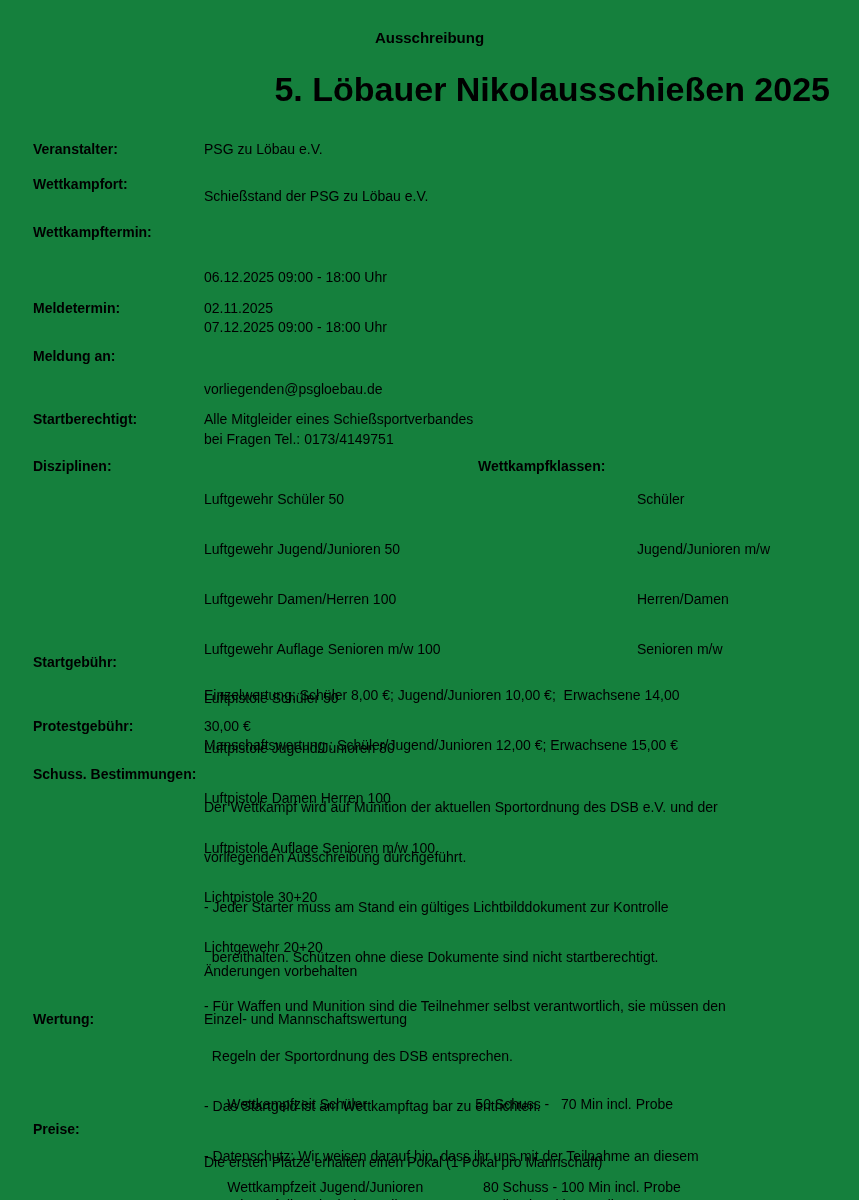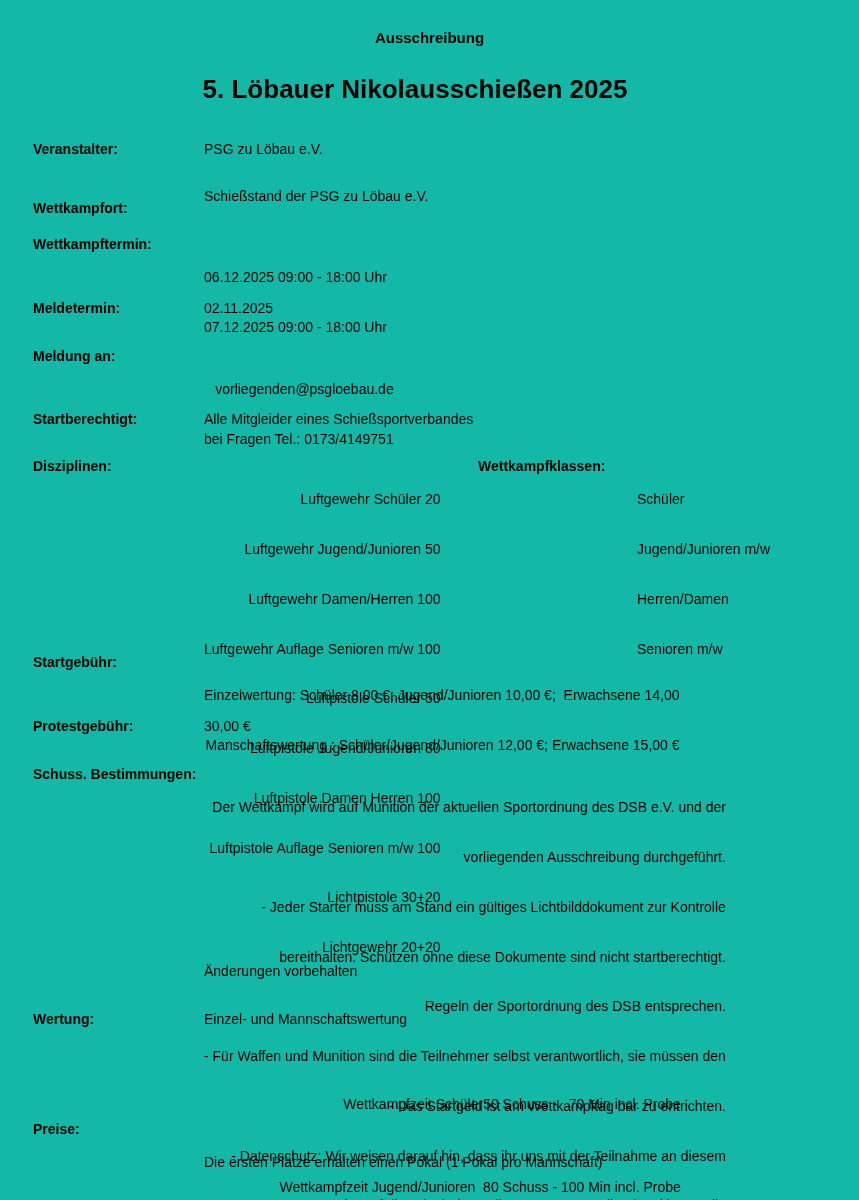--- a/index.html
+++ b/index.html
@@ -4,57 +4,56 @@
 <style>
   html, body {
     margin: 0;
     padding: 0;
     background: #ffffff;
   }
   .page {
     position: relative;
     width: 859px;
     height: 1200px;
-    background: #14b8a6;
+    background: #15803d;
     color: #000000;
     font-family: "Liberation Sans", sans-serif;
     font-size: 14px;
     line-height: 16.6px;
     overflow: hidden;
   }
   .kicker {
     position: absolute;
     top: 30px;
     left: 0;
     width: 859px;
     text-align: center;
     font-weight: bold;
     font-size: 15px;
   }
   .title {
     position: absolute;
     top: 74px;
     left: 0;
     width: 830px;
-    text-align: center;
+    text-align: right;
     font-weight: bold;
-    font-size: 26px;
+    font-size: 34px;
     line-height: 31px;
   }
   .label {
     position: absolute;
     left: 33px;
     font-weight: bold;
     white-space: pre;
   }
   .value {
     position: absolute;
     left: 204px;
     white-space: pre;
-    text-align: right;
   }
   .value div { white-space: pre; }
   .klabel {
     position: absolute;
     left: 478px;
     font-weight: bold;
     white-space: pre;
   }
   .kvalue {
     position: absolute;
@@ -74,44 +73,44 @@
 <body>
 
 <div class="page">
 
   <div class="kicker">Ausschreibung</div>
   <div class="title">5. Löbauer Nikolausschießen 2025</div>
 
   <div class="label" style="top:141px">Veranstalter:</div>
   <div class="value" style="top:141px">PSG zu Löbau e.V.</div>
 
-  <div class="label" style="top:200px">Wettkampfort:</div>
+  <div class="label" style="top:176px">Wettkampfort:</div>
   <div class="value" style="top:188px">Schießstand der PSG zu Löbau e.V.</div>
 
-  <div class="label" style="top:236px">Wettkampftermin:</div>
+  <div class="label" style="top:224px">Wettkampftermin:</div>
   <div class="value" style="top:236px">
     <div>06.12.2025 09:00 - 18:00 Uhr</div>
     <div>07.12.2025 09:00 - 18:00 Uhr</div>
   </div>
 
   <div class="label" style="top:300px">Meldetermin:</div>
   <div class="value" style="top:300px">02.11.2025</div>
 
   <div class="label" style="top:348px">Meldung an:</div>
   <div class="value" style="top:348px">
     <div>vorliegenden@psgloebau.de</div>
     <div>bei Fragen Tel.: 0173/4149751</div>
   </div>
 
   <div class="label" style="top:411px">Startberechtigt:</div>
   <div class="value" style="top:411px">Alle Mitgleider eines Schießsportverbandes</div>
 
   <div class="label" style="top:458px">Disziplinen:</div>
   <div class="value" style="top:458px">
-    <div>Luftgewehr Schüler 20</div>
+    <div>Luftgewehr Schüler 50</div>
     <div>Luftgewehr Jugend/Junioren 50</div>
     <div>Luftgewehr Damen/Herren 100</div>
     <div>Luftgewehr Auflage Senioren m/w 100</div>
     <div>Luftpistole Schüler 50</div>
     <div>Luftpistole Jugend/Junioren 80</div>
     <div>Luftpistole Damen Herren 100</div>
     <div>Luftpistole Auflage Senioren m/w 100</div>
     <div>Lichtpistole 30+20</div>
     <div>Lichtgewehr 20+20</div>
   </div>
@@ -132,22 +131,22 @@
 
   <div class="label" style="top:718px">Protestgebühr:</div>
   <div class="value" style="top:718px">30,00 €</div>
 
   <div class="label" style="top:766px">Schuss. Bestimmungen:</div>
   <div class="value" style="top:766px">
     <div>Der Wettkampf wird auf Munition der aktuellen Sportordnung des DSB e.V. und der</div>
     <div>vorliegenden Ausschreibung durchgeführt.</div>
     <div>- Jeder Starter muss am Stand ein gültiges Lichtbilddokument zur Kontrolle</div>
     <div>  bereithalten. Schützen ohne diese Dokumente sind nicht startberechtigt.</div>
+    <div>- Für Waffen und Munition sind die Teilnehmer selbst verantwortlich, sie müssen den</div>
     <div>  Regeln der Sportordnung des DSB entsprechen.</div>
-    <div>- Für Waffen und Munition sind die Teilnehmer selbst verantwortlich, sie müssen den</div>
     <div>- Das Startgeld ist am Wettkampftag bar zu entrichten.</div>
     <div>- Datenschutz: Wir weisen darauf hin, dass ihr uns mit der Teilnahme an diesem</div>
     <div>  Wettkampf die Erlaubnis erteilt euren Namen, die Altersklasse, die</div>
     
     
   </div>
   <div class="value" style="top:963px">Änderungen vorbehalten</div>
 
   <div class="label" style="top:1011px">Wertung:</div>
   <div class="value" style="top:1011px">Einzel- und Mannschaftswertung</div>

